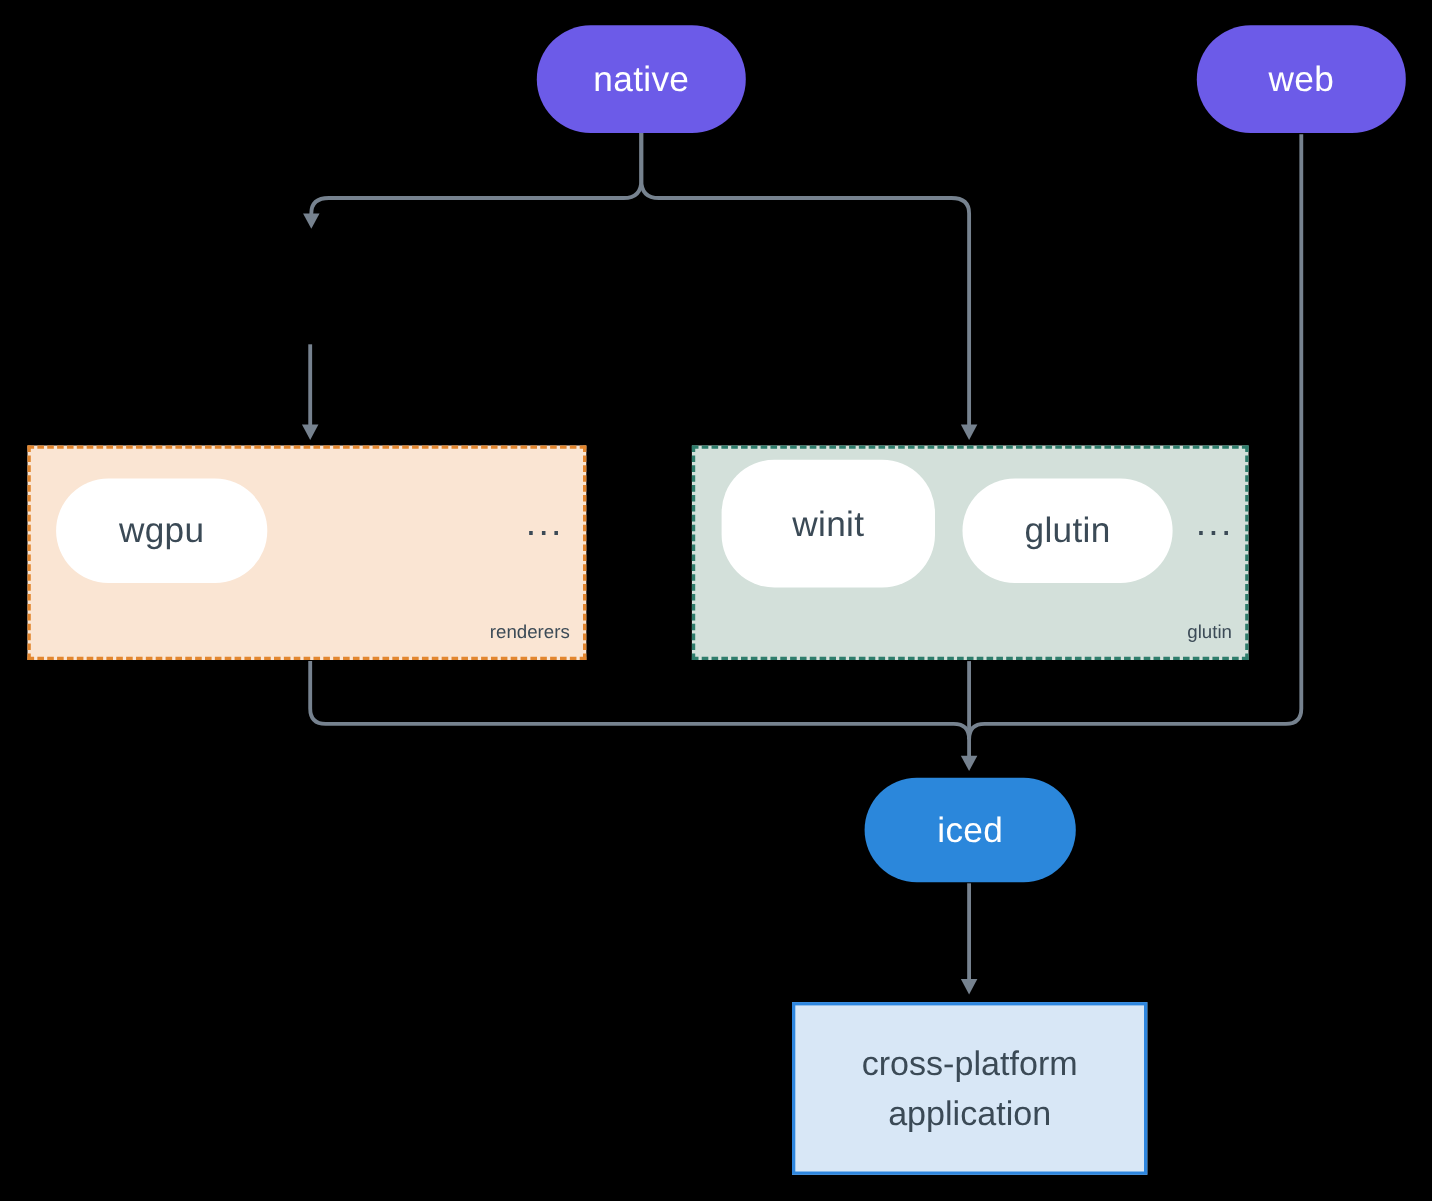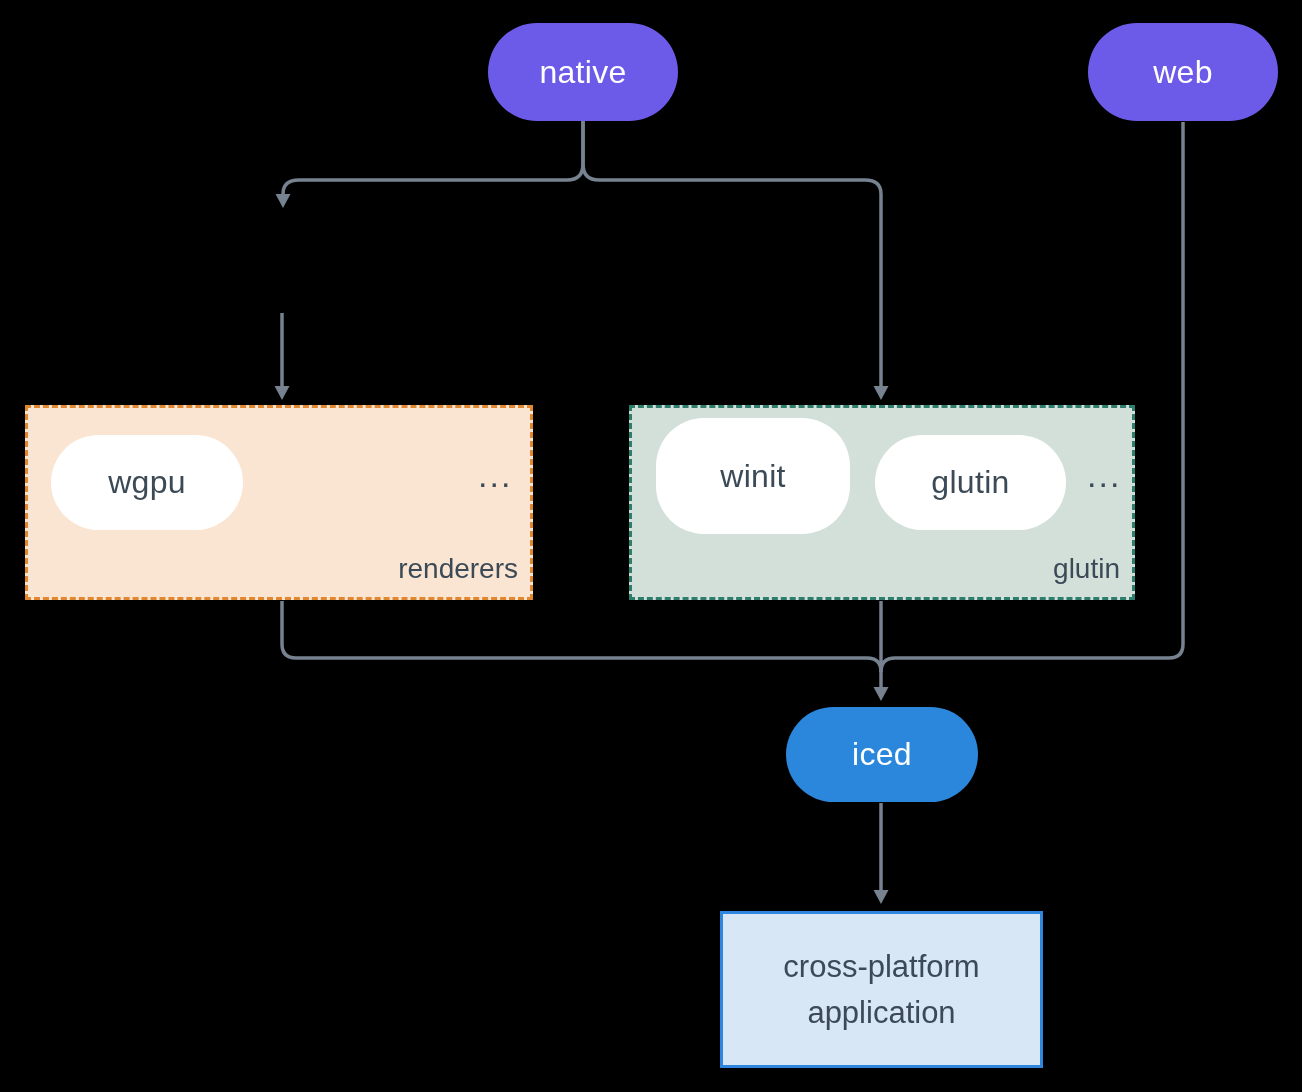--- a/index.html
+++ b/index.html
@@ -68,21 +68,21 @@
     position: absolute;
     top: 48px;
     font-size: 34px;
     letter-spacing: 2px;
     color: var(--ink);
   }
   .group-label {
     position: absolute;
     right: 12px;
     bottom: 12px;
-    font-size: 28px;
+    font-size: 17px;
     color: var(--ink);
   }
   .app-box {
     position: absolute;
     left: 720px; top: 911px;
     width: 323px; height: 157px;
     background: var(--app_bg);
     border: 3px solid var(--app_border);
     display: flex;
     align-items: center;

